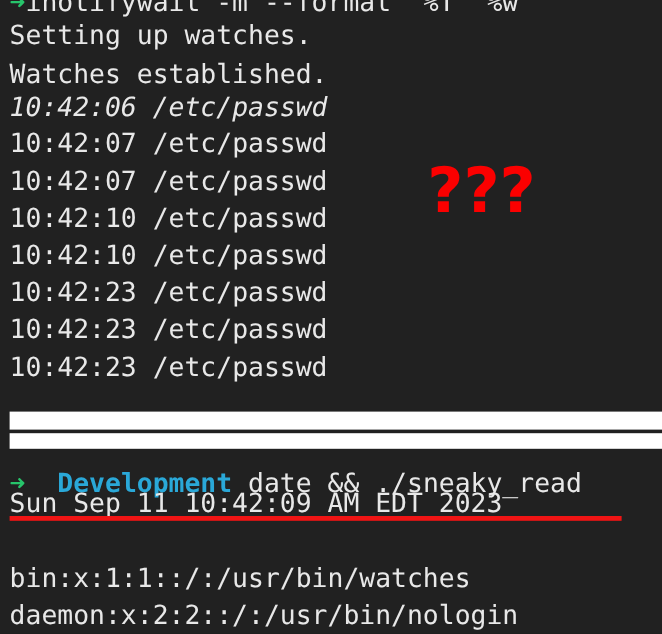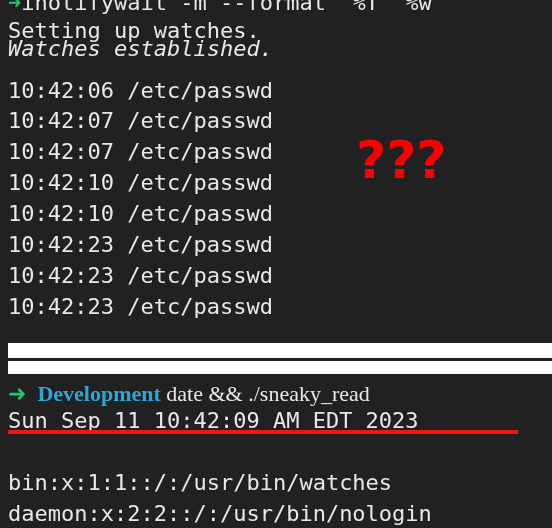--- a/index.html
+++ b/index.html
@@ -65,30 +65,30 @@
     left: 8px;
     top: 430px;
     width: 510px;
     height: 4px;
     background: #f01414;
   }
 
   
   .r0  { top: -12px; }
   .r1  { top: 16px; text-align: center; }
-  .r2  { top: 34px; font-style: italic; }
-  .r3  { top: 76px; }
+  .r2  { top: 48px; }
+  .r3  { top: 76px; font-style: italic; }
   .r4  { top: 106px; }
   .r5  { top: 137px; }
   .r6  { top: 168px; }
   .r7  { top: 199px; }
   .r8  { top: 230px; }
   .r9  { top: 261px; }
   .r10 { top: 292px; }
-  .rp  { top: 379px; font-family: Liberation Serif, serif; }
+  .rp  { top: 389px; }
   .rd  { top: 406px; }
   .rf0 { top: 437px; }
   .rf1 { top: 468px; }
   .rf2 { top: 499px; }
 </style>
 </head>
 <body>
 
 <div id="screen">
 

